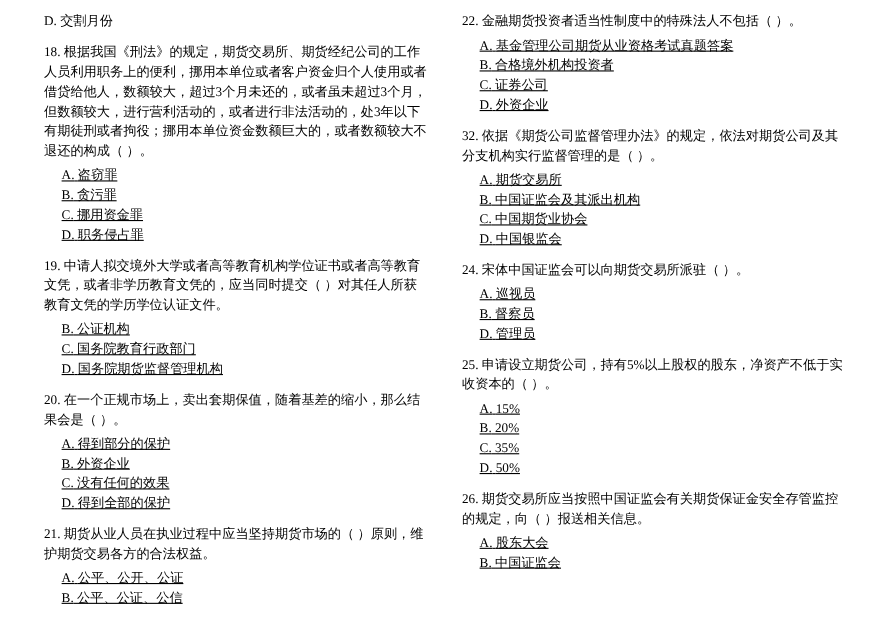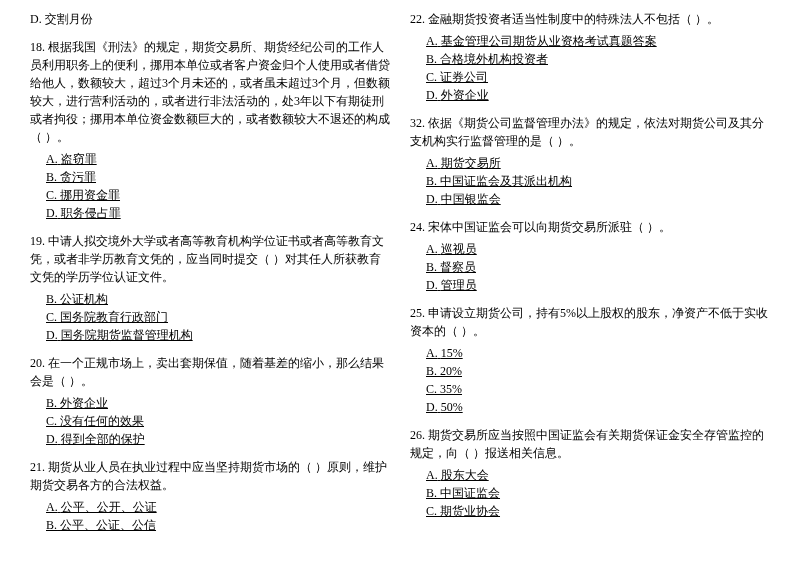--- a/index.html
+++ b/index.html
@@ -18,20 +18,21 @@
     }
     .page {
       display: flex;
       gap: 20px;
     }
     .column {
       flex: 1;
     }
     .question {
       margin-bottom: 10px;
+      margin-left: 10px;
     }
     .question-title {
       text-indent: 0;
       margin-bottom: 4px;
       line-height: 1.5;
     }
     .options {
       padding-left: 16px;
       text-decoration: underline;
     }
@@ -60,20 +61,21 @@
       <div class="question-title">19. 中请人拟交境外大学或者高等教育机构学位证书或者高等教育文凭，或者非学历教育文凭的，应当同时提交（    ）对其任人所获教育文凭的学历学位认证文件。</div>
       <div class="options">
         <div class="option"><span>B.</span> <span>公证机构</span></div>
         <div class="option"><span>C.</span> <span>国务院教育行政部门</span></div>
         <div class="option"><span>D.</span> <span>国务院期货监督管理机构</span></div>
       </div>
     </div>
     <div class="question">
       <div class="question-title">20. 在一个正规市场上，卖出套期保值，随着基差的缩小，那么结果会是（    ）。</div>
       <div class="options">
+        <div class="option"><span>A.</span> <span>得到部分的保护</span></div>
         <div class="option"><span>B.</span> <span>外资企业</span></div>
         <div class="option"><span>C.</span> <span>没有任何的效果</span></div>
         <div class="option"><span>D.</span> <span>得到全部的保护</span></div>
       </div>
     </div>
     <div class="question">
       <div class="question-title">21. 期货从业人员在执业过程中应当坚持期货市场的（    ）原则，维护期货交易各方的合法权益。</div>
       <div class="options">
         <div class="option"><span>A.</span> <span>公平、公开、公证</span></div>
         <div class="option"><span>B.</span> <span>公平、公证、公信</span></div>
@@ -90,20 +92,21 @@
         <div class="option"><span>B.</span> <span>合格境外机构投资者</span></div>
         <div class="option"><span>C.</span> <span>证券公司</span></div>
         <div class="option"><span>D.</span> <span>外资企业</span></div>
       </div>
     </div>
     <div class="question">
       <div class="question-title">32. 依据《期货公司监督管理办法》的规定，依法对期货公司及其分支机构实行监督管理的是（    ）。</div>
       <div class="options">
         <div class="option"><span>A.</span> <span>期货交易所</span></div>
         <div class="option"><span>B.</span> <span>中国证监会及其派出机构</span></div>
+        <div class="option"><span>C.</span> <span>中国期货业协会</span></div>
         <div class="option"><span>D.</span> <span>中国银监会</span></div>
       </div>
     </div>
     <div class="question">
       <div class="question-title">24. 宋体中国证监会可以向期货交易所派驻（    ）。</div>
       <div class="options">
         <div class="option"><span>A.</span> <span>巡视员</span></div>
         <div class="option"><span>B.</span> <span>督察员</span></div>
         <div class="option"><span>D.</span> <span>管理员</span></div>
       </div>
@@ -115,17 +118,16 @@
         <div class="option"><span>B.</span> <span>20%</span></div>
         <div class="option"><span>C.</span> <span>35%</span></div>
         <div class="option"><span>D.</span> <span>50%</span></div>
       </div>
     </div>
     <div class="question">
       <div class="question-title">26. 期货交易所应当按照中国证监会有关期货保证金安全存管监控的规定，向（    ）报送相关信息。</div>
       <div class="options">
         <div class="option"><span>A.</span> <span>股东大会</span></div>
         <div class="option"><span>B.</span> <span>中国证监会</span></div>
-        <div class="option"><span>C.</span> <span>期货业协会</span></div>
       </div>
     </div>
   </div>
 </div>
 
 </body></html>

